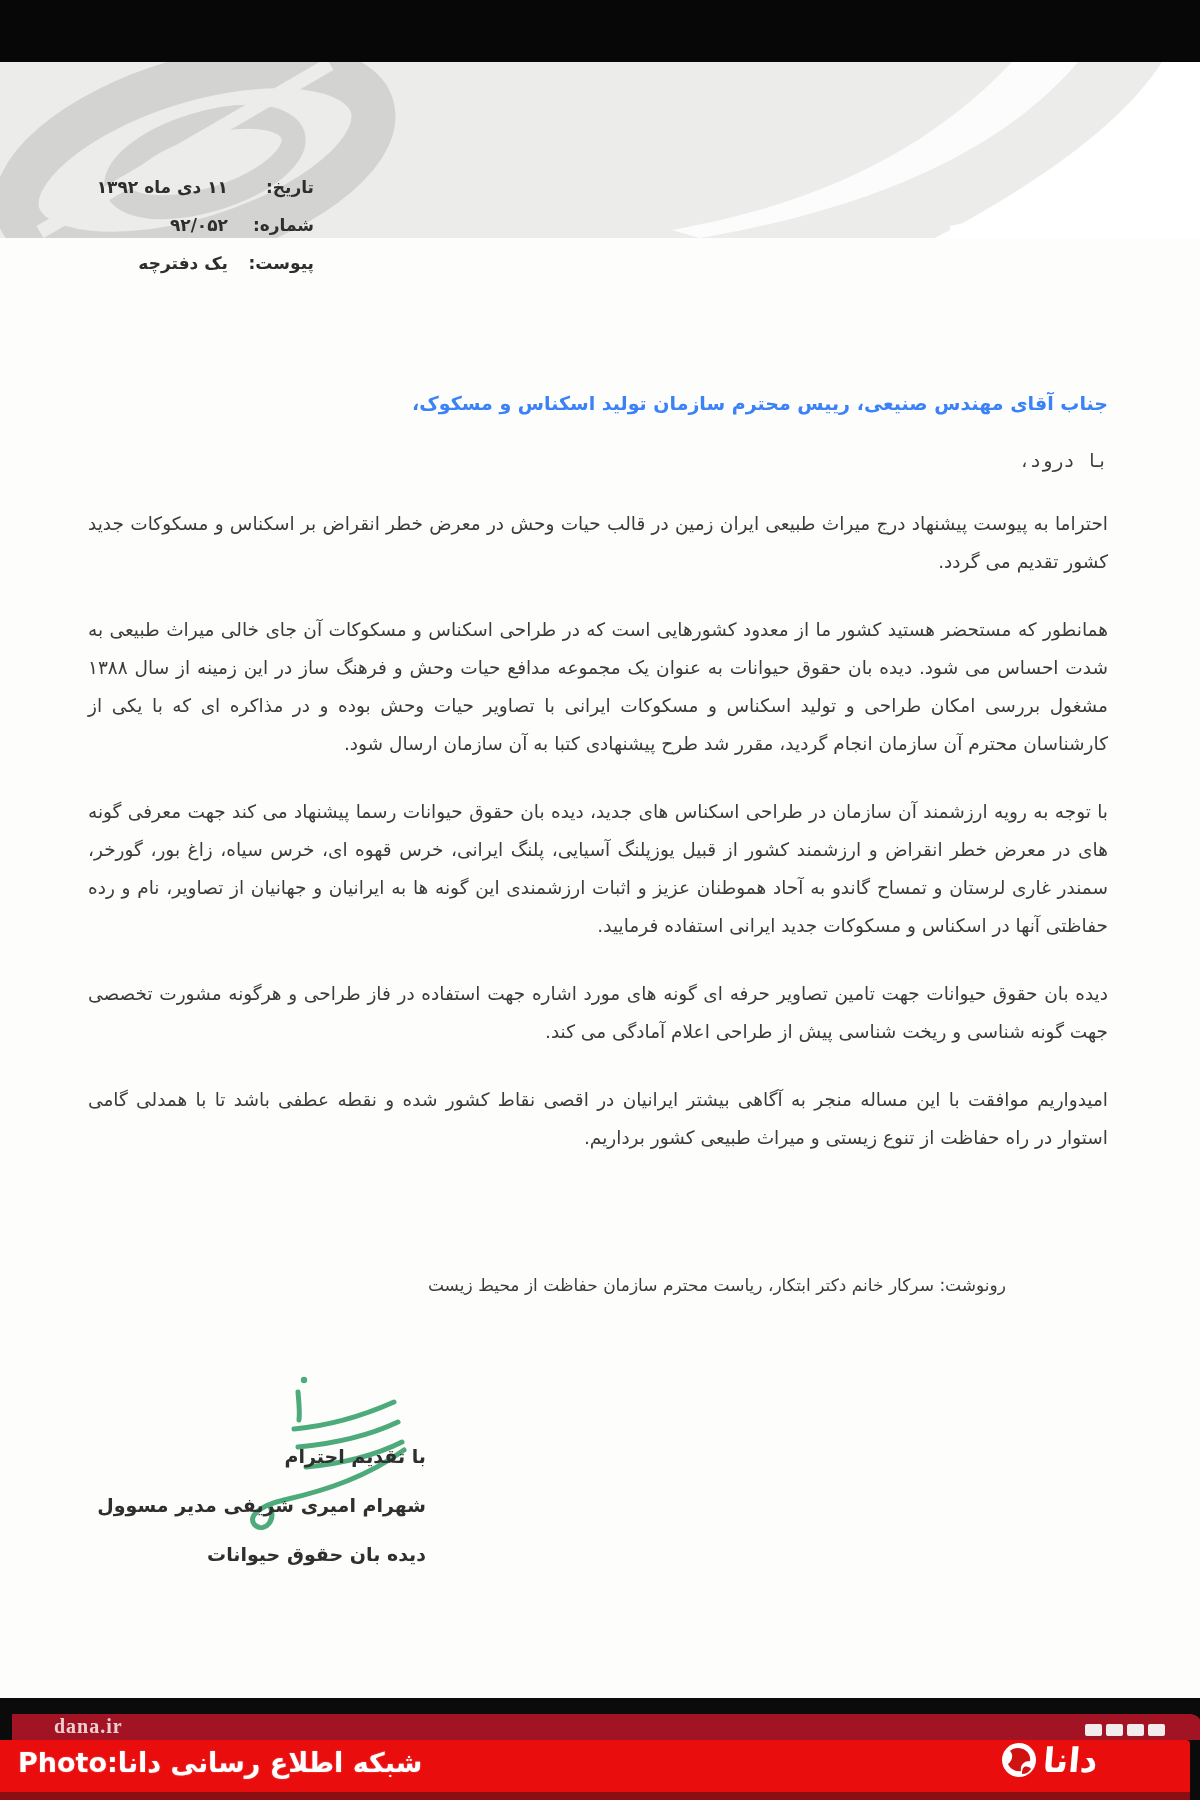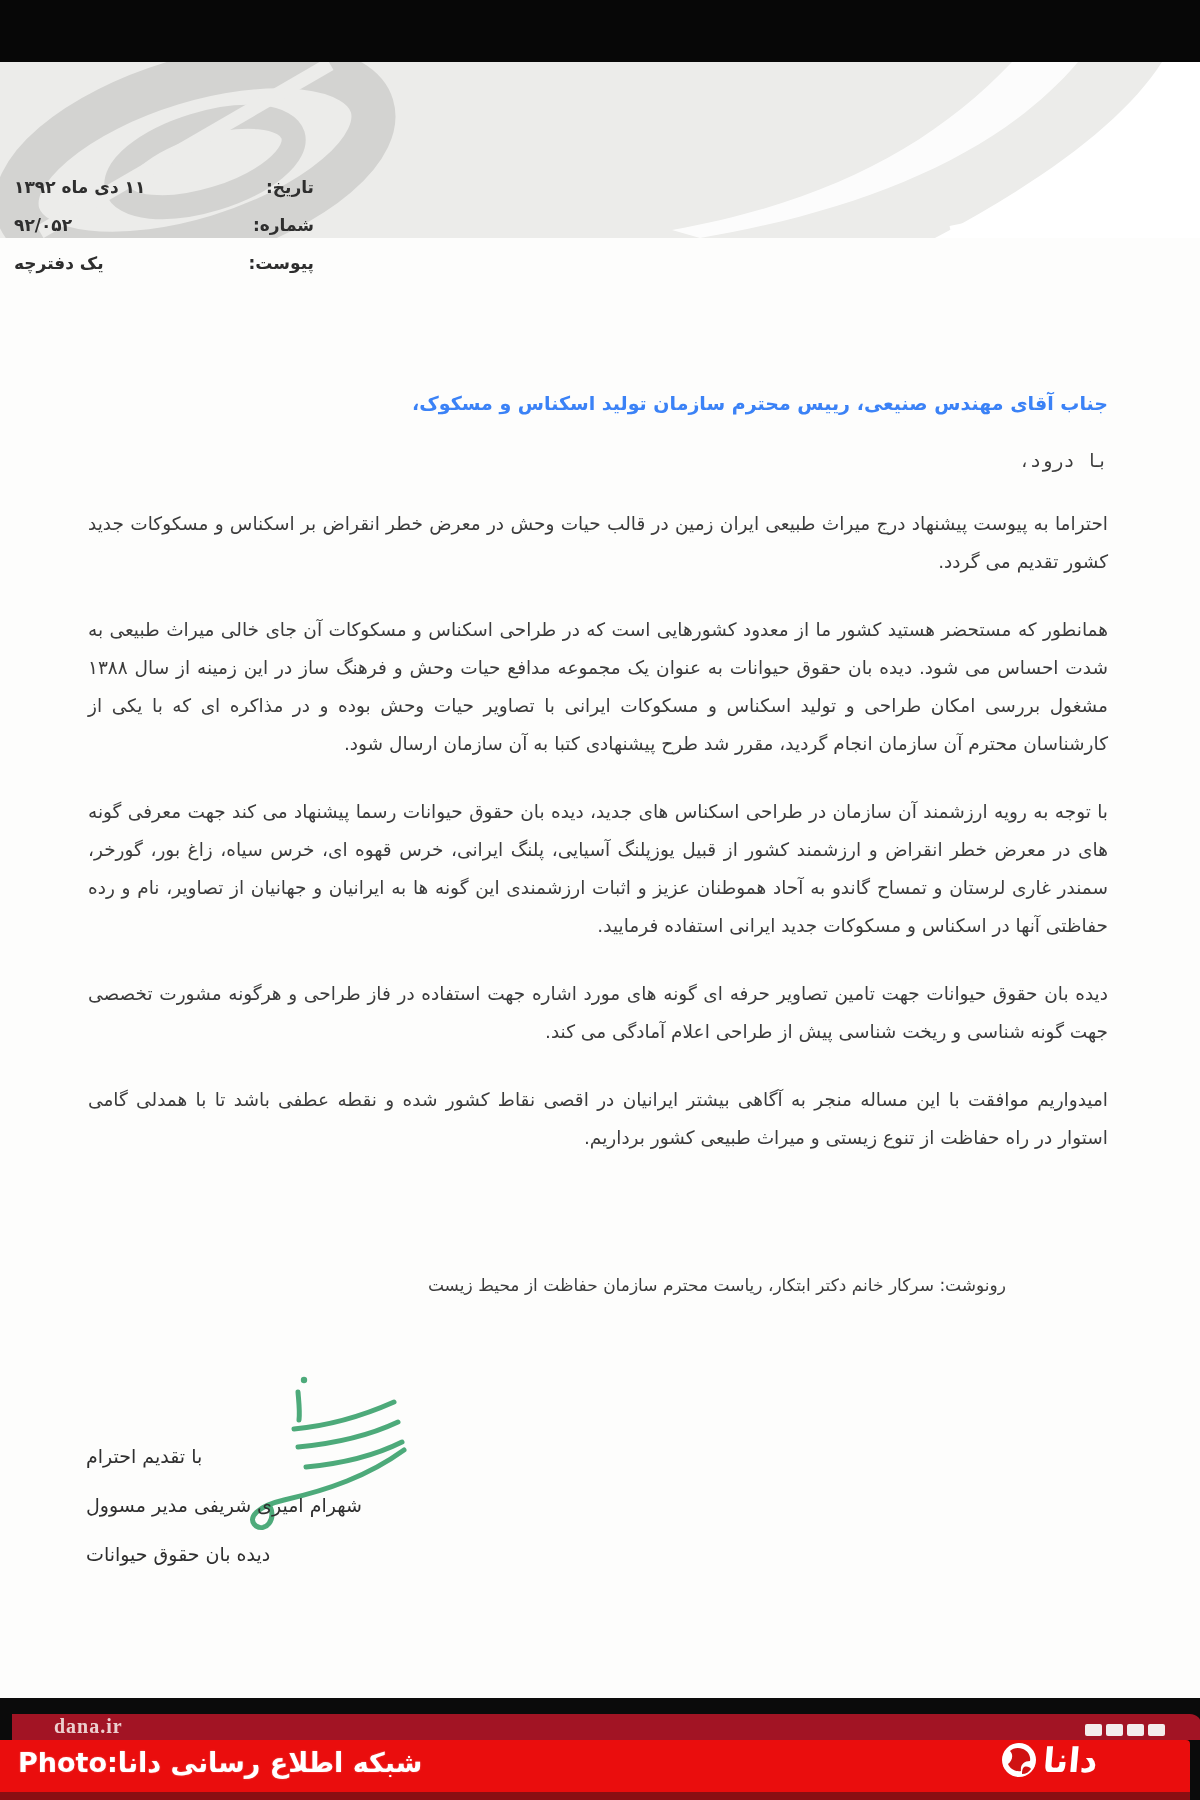--- a/index.html
+++ b/index.html
@@ -12,35 +12,35 @@
   .topbar { position:absolute; left:0; top:0; width:1200px; height:62px; background:#070707; }
   
   .band { position:absolute; left:0; top:62px; width:1200px; height:176px; background:#ececea; }
   .band svg { position:absolute; left:0; top:0; }
   .head-fields {
     position:absolute; left:14px; top:114px; width:300px;
     direction:rtl; font-weight:bold; font-size:17px; color:#2e2e2e;
   }
   .head-row { display:flex; margin-bottom:16px; line-height:22px; }
   .head-label { width:86px; }
-  .head-value { flex:1; text-align:left; }
+  .head-value { flex:1; text-align:right; }
   
   .letter {
     position:absolute; left:88px; right:92px; top:392px;
     direction:rtl; text-align:justify; font-size:18.5px; color:#3c3c3c;
   }
   .besmele { text-align:center; font-size:16px; margin:0 0 40px 0; color:#444; }
   .salutation { font-weight:bold; font-size:19px; text-align:right; margin:0 0 36px 0; color:#3b82f6; }
   .greeting { text-align:right; margin:0 0 32px 0;font-family:Liberation Mono, monospace; }
   .letter p.para { line-height:38px; margin:11px 0 30px 0; }
   .cc-line { text-align:right; font-size:17px; margin:118px 0 0 0; padding-left:6px; padding-right:102px; }
   
   .sig-block {
     position:absolute; left:86px; top:1432px; width:340px;
-    direction:rtl; text-align:left; font-weight:normal; font-size:19px;
+    direction:rtl; text-align:right; font-weight:bold; font-size:19px;
     color:#2f2f2f; line-height:49px;
   }
   .sig-art { position:absolute; left:198px; top:1372px; width:215px; height:165px; }
   
   .footer { position:absolute; left:0; top:1698px; width:1200px; height:102px; background:#0b0b0b; }
   .strip-dark {
     position:absolute; left:12px; top:16px; width:1190px; height:26px;
     background:#a21424; border-top-right-radius:12px;
   }
   .site-url {

